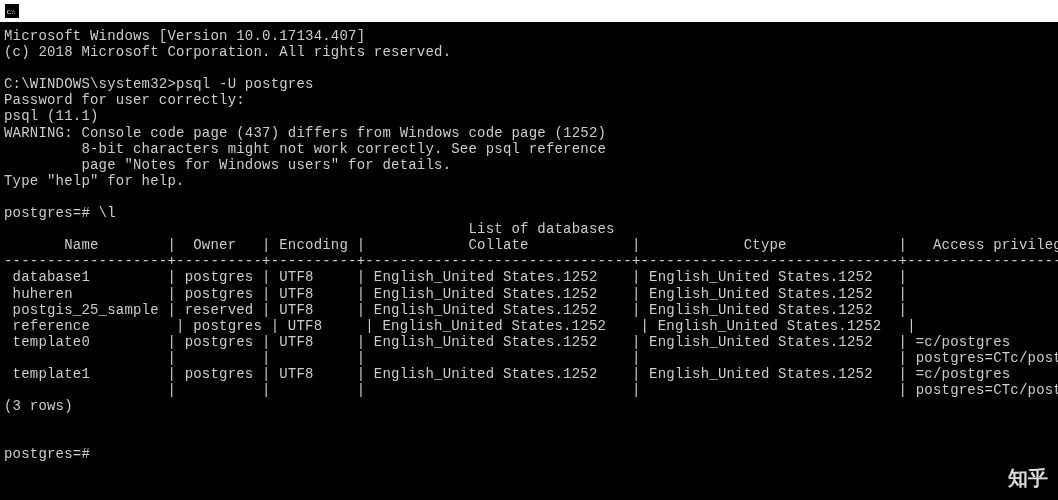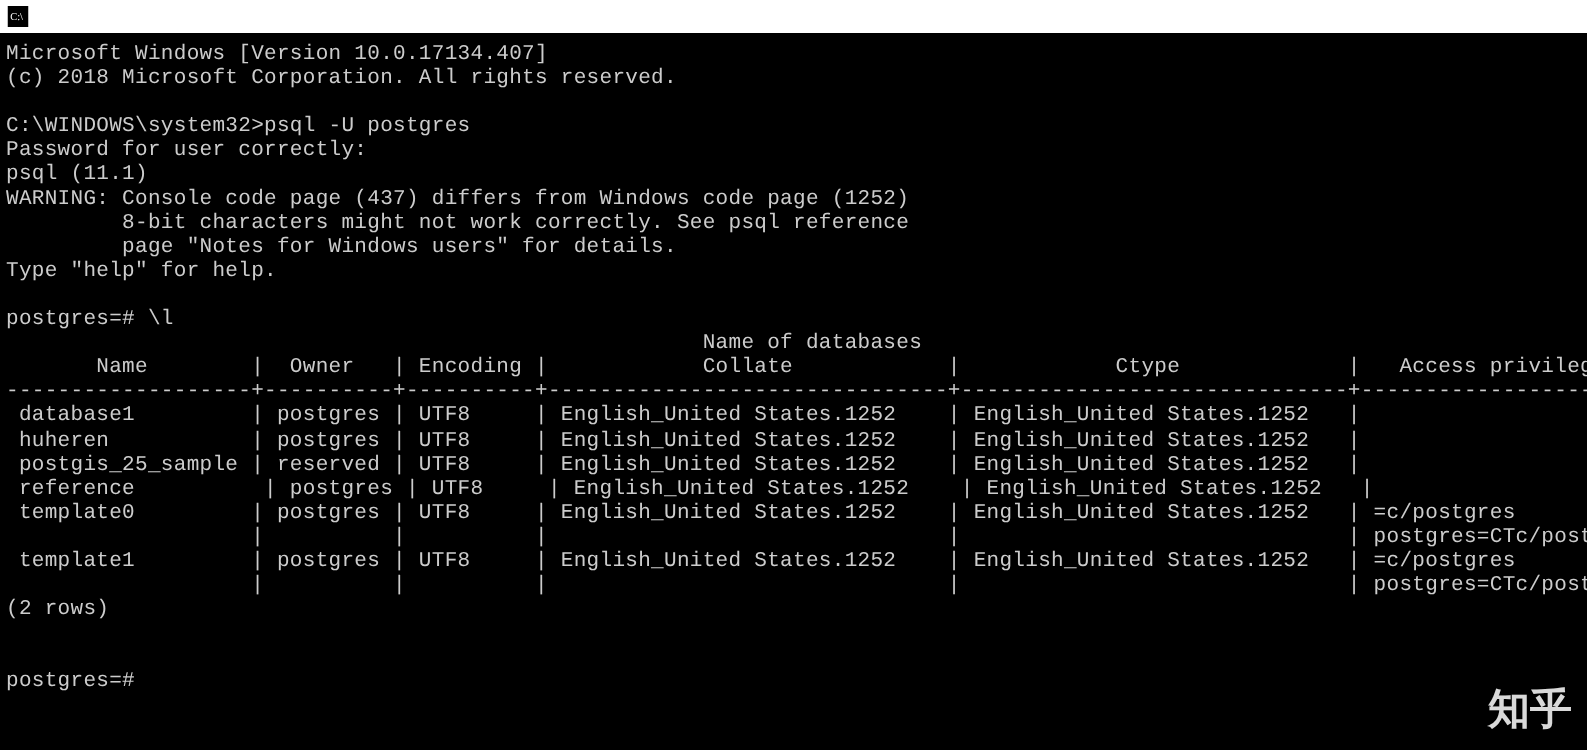--- a/index.html
+++ b/index.html
@@ -44,21 +44,21 @@
     white-space: pre;
     line-height: 1.15;
     letter-spacing: 0.2px;
   }
   .watermark {
     position: absolute;
     right: 10px;
     bottom: 8px;
     color: rgba(255,255,255,0.85);
     font-family: 'Microsoft YaHei', 'SimHei', sans-serif;
-    font-size: 28px;
+    font-size: 20px;
     font-weight: 500;
     display: flex;
     align-items: flex-end;
     gap: 8px;
   }
   .watermark .zh {
     font-family: 'Microsoft YaHei', 'SimHei', sans-serif;
     font-weight: 600;
   }
 </style>
@@ -79,31 +79,31 @@
 <span></span>
 <span>C:\WINDOWS\system32&gt;psql -U postgres</span>
 <span>Password for user correctly:</span>
 <span>psql (11.1)</span>
 <span>WARNING: Console code page (437) differs from Windows code page (1252)</span>
 <span>         8-bit characters might not work correctly. See psql reference</span>
 <span>         page "Notes for Windows users" for details.</span>
 <span>Type "help" for help.</span>
 <span></span>
 <span>postgres=# \l</span>
-<span>                                                      Name of databases</span>
+<span>                                                      List of databases</span>
 <span>       Name        |  Owner   | Encoding |            Collate            |            Ctype             |   Access privileges</span>
 <span>-------------------+----------+----------+-------------------------------+------------------------------+-----------------------</span>
 <span> database1         | postgres | UTF8     | English_United States.1252    | English_United States.1252   |</span>
 <span> huheren           | postgres | UTF8     | English_United States.1252    | English_United States.1252   |</span>
 <span> postgis_25_sample | reserved | UTF8     | English_United States.1252    | English_United States.1252   |</span>
 <span> reference          | postgres | UTF8     | English_United States.1252    | English_United States.1252   |</span>
 <span> template0         | postgres | UTF8     | English_United States.1252    | English_United States.1252   | =c/postgres          +</span>
 <span>                   |          |          |                               |                              | postgres=CTc/postgres</span>
 <span> template1         | postgres | UTF8     | English_United States.1252    | English_United States.1252   | =c/postgres          +</span>
 <span>                   |          |          |                               |                              | postgres=CTc/postgres</span>
-<span>(2 rows)</span>
+<span>(3 rows)</span>
 <span></span>
 <span></span>
 <span>postgres=#</span></div>
 
 <div class="watermark">
   <span class="zh">知乎</span>
 </div>
 
 </body></html>

